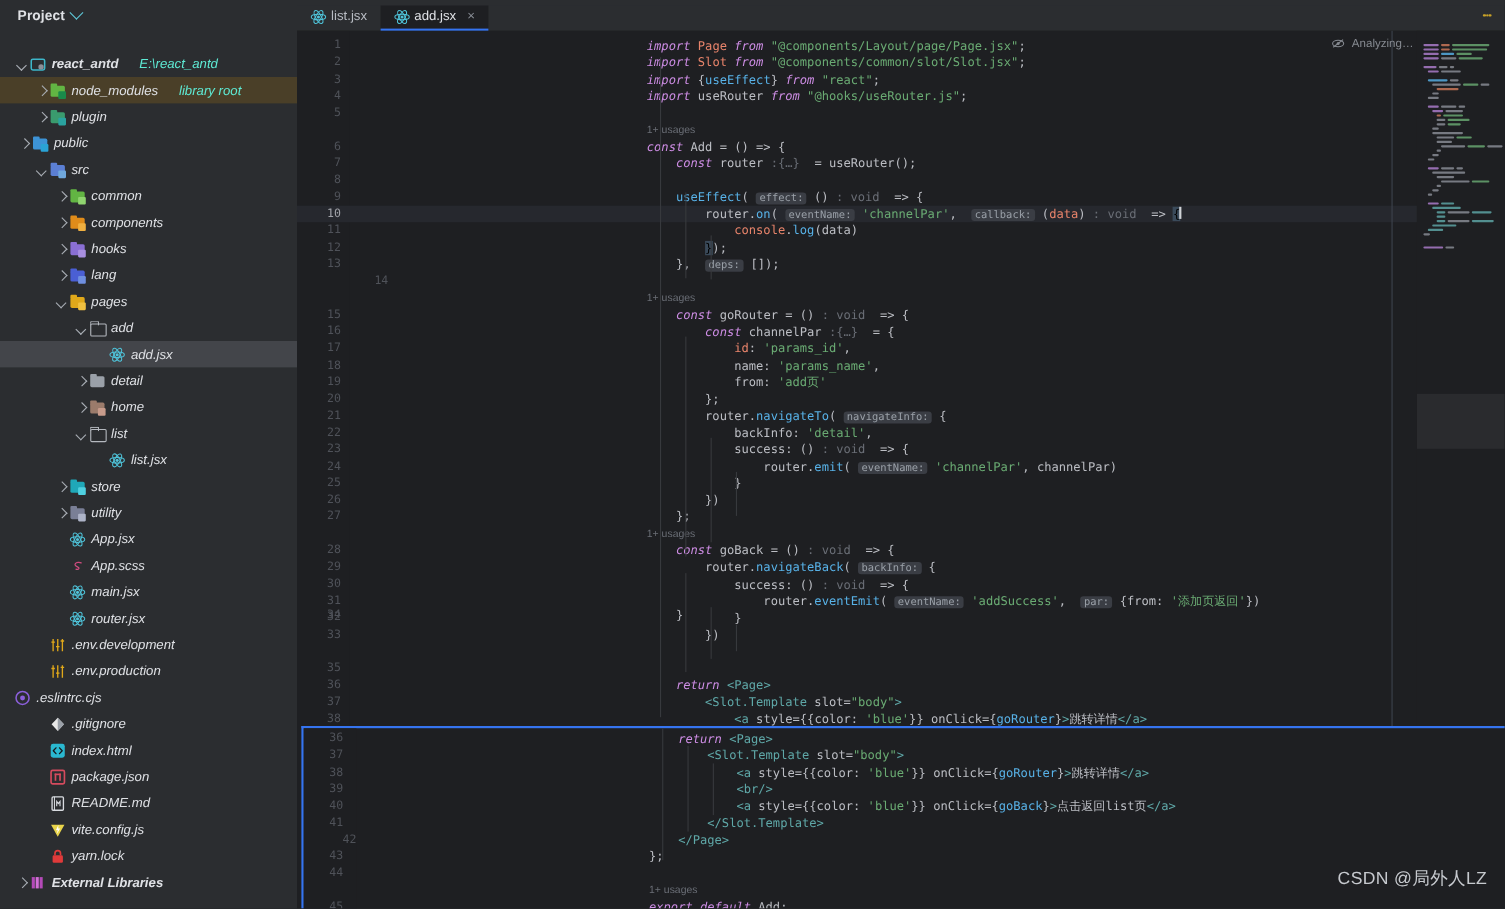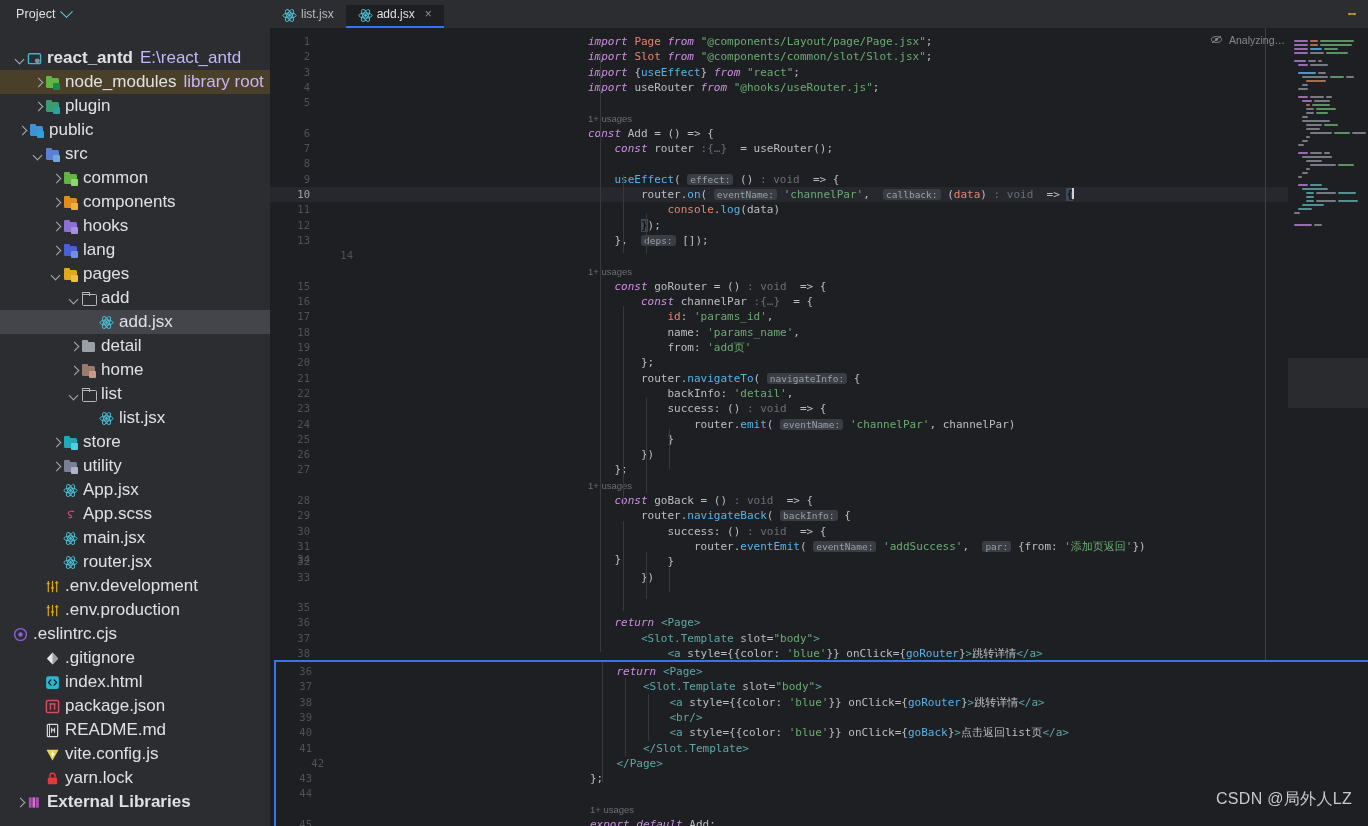--- a/index.html
+++ b/index.html
@@ -27,33 +27,34 @@
   }
   #project-header {
     height: 28px;
     display: flex; align-items: center;
     padding-left: 16px;
     gap: 6px;
   }
   #project-header .ph-label {
     color: #dfe1e5;
     font-size: 12.5px;
-    font-weight: normal;
+    font-weight: bold;
     letter-spacing: .1px;
   }
   .chev-down {
     width: 9px; height: 9px;
     border-right: 1.6px solid #5fc7d8;
     border-bottom: 1.6px solid #5fc7d8;
     transform: rotate(45deg) translate(-2px,-2px);
   }
   #tree {
     position: absolute;
     top: 46px; left: 0; right: 0; bottom: 0;
-    font-size: 17px;
+    font-size: 12px;
+    font-style: italic;
   }
   .row {
     height: 24px;
     display: flex; align-items: center;
     white-space: nowrap;
     color: #dfe1e5;
     position: relative;
   }
   .row.sel { background: #43454a; }
   .row.hl  { background: #4a3f28; }
@@ -119,21 +120,21 @@
     content:"";
     position:absolute; left:1px; top:1px;
     width:6px; height:3px;
     border-radius:1px 1px 0 0;
     border:1.3px solid #b4b8be;
     border-bottom:none;
     background:none;
   }
   .ico svg { display:block; width:15px; height:15px; }
   .lbl { color:#dfe1e5; }
-  .muted { color:#c4b5fd; margin-left:7px; }
+  .muted { color:#5eead4; margin-left:19px; }
 
   
   #editor-area {
     position: relative;
     width: 1098px; height: 826px;
     background: #1e1f22;
     flex: none;
   }
   
   #tabbar {

